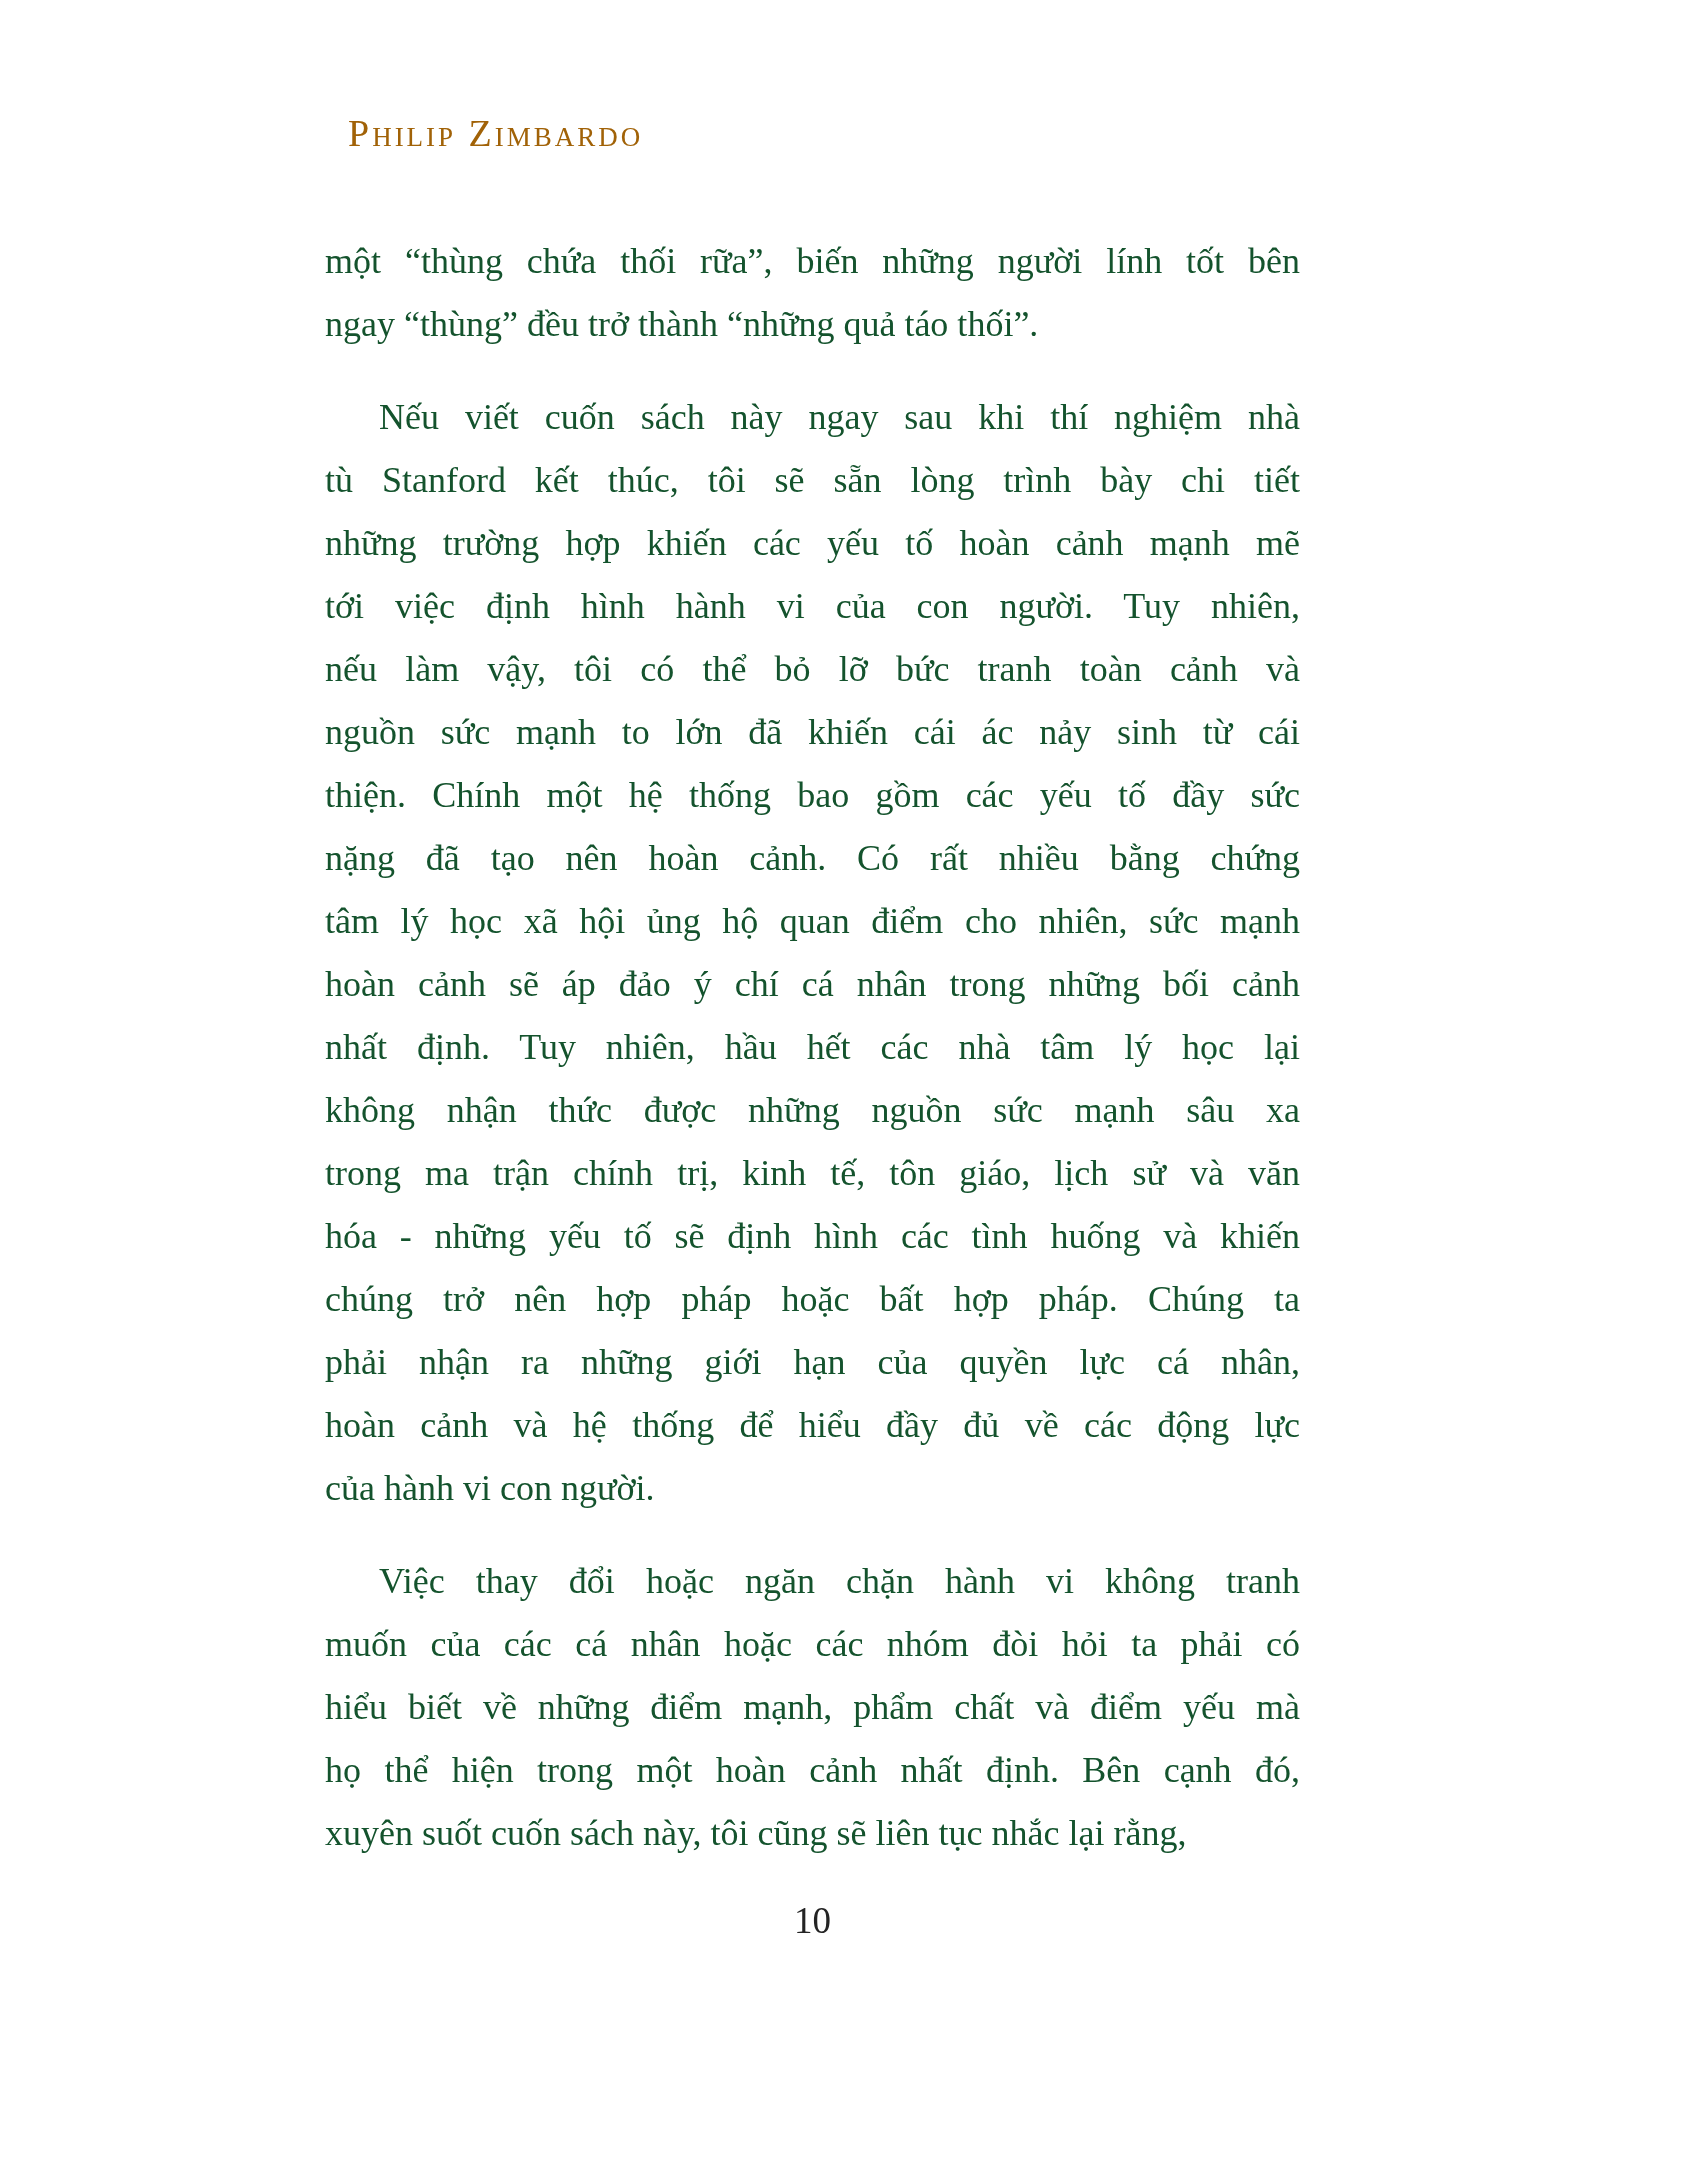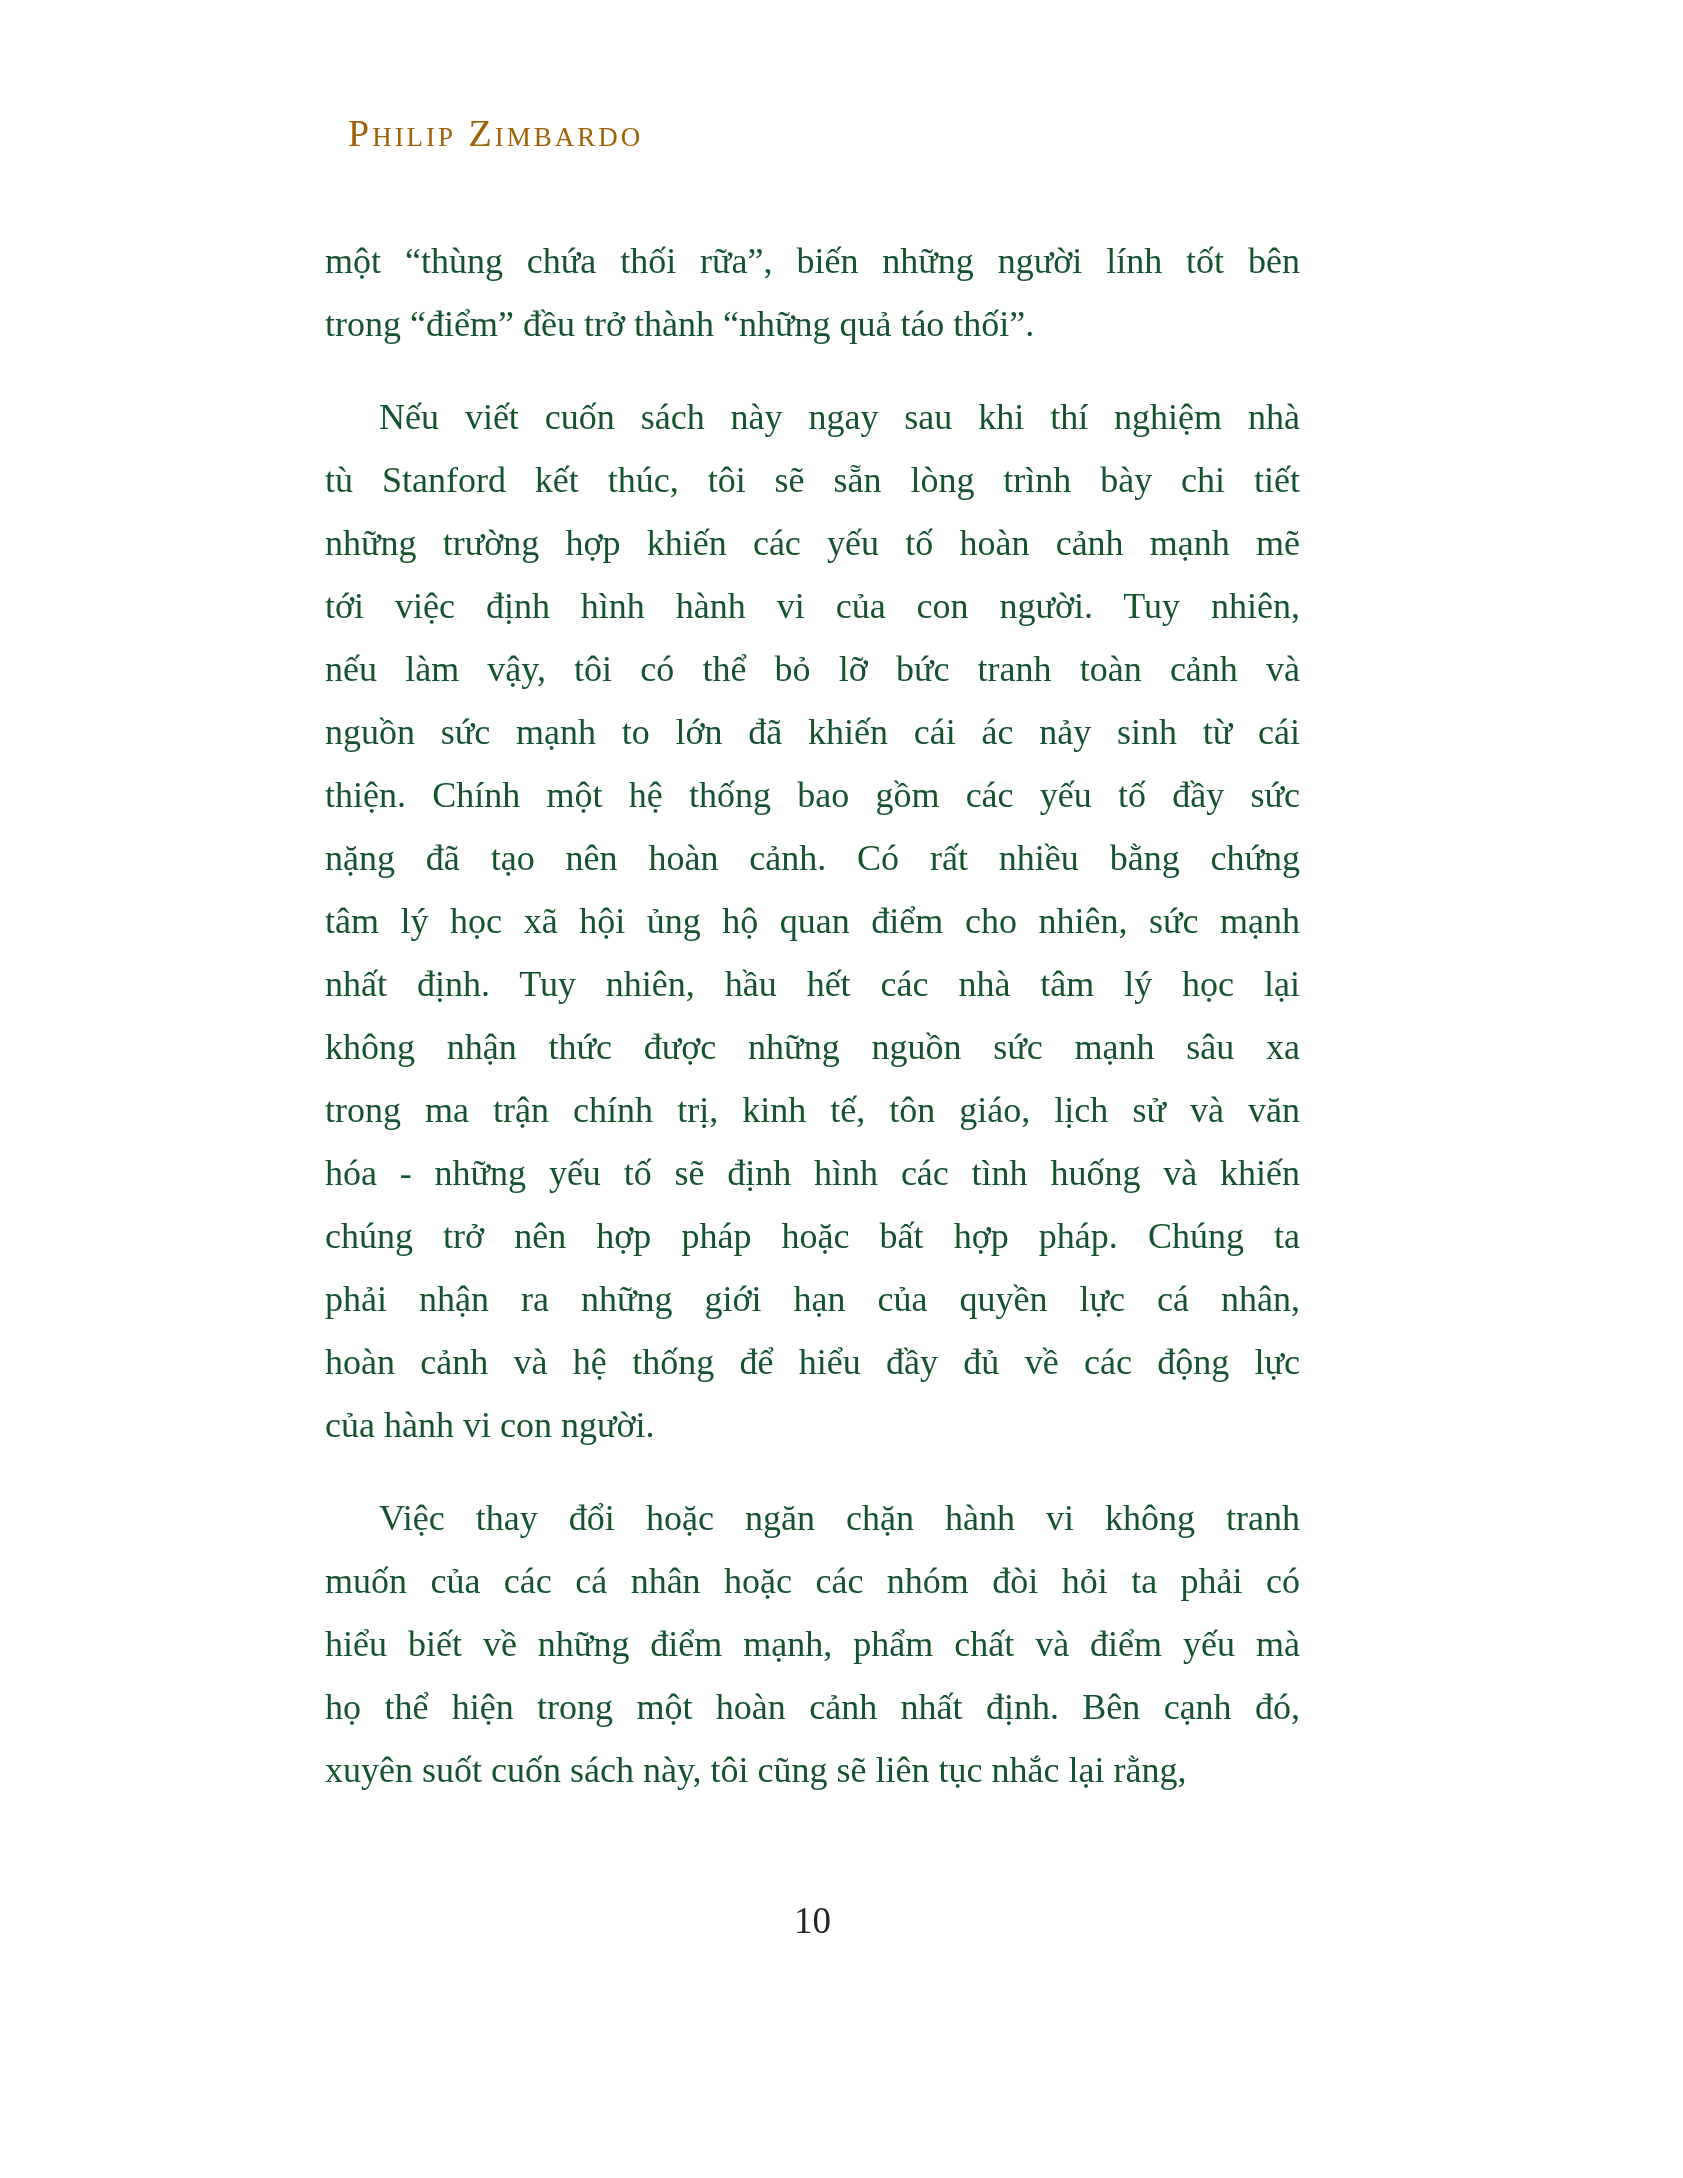--- a/index.html
+++ b/index.html
@@ -59,32 +59,33 @@
 </style>
 </head>
 <body>
 
 <div class="page">
   <div class="running-head">Philip Zimbardo</div>
 
   <div class="text-block">
       <div class="para">
         <div class="line">một “thùng chứa thối rữa”, biến những người lính tốt bên</div>
-        <div class="line last">trong “điểm” đều trở thành “những quả táo thối”.</div>
+        <div class="line last">ngay “thùng” đều trở thành “những quả táo thối”.</div>
       </div>
       <div class="para indent">
         <div class="line">Nếu viết cuốn sách này ngay sau khi thí nghiệm nhà</div>
         <div class="line">tù Stanford kết thúc, tôi sẽ sẵn lòng trình bày chi tiết</div>
         <div class="line">những trường hợp khiến các yếu tố hoàn cảnh mạnh mẽ</div>
         <div class="line">tới việc định hình hành vi của con người. Tuy nhiên,</div>
         <div class="line">nếu làm vậy, tôi có thể bỏ lỡ bức tranh toàn cảnh và</div>
         <div class="line">nguồn sức mạnh to lớn đã khiến cái ác nảy sinh từ cái</div>
         <div class="line">thiện. Chính một hệ thống bao gồm các yếu tố đầy sức</div>
         <div class="line">nặng đã tạo nên hoàn cảnh. Có rất nhiều bằng chứng</div>
         <div class="line">tâm lý học xã hội ủng hộ quan điểm cho nhiên, sức mạnh</div>
+        <div class="line">hoàn cảnh sẽ áp đảo ý chí cá nhân trong những bối cảnh</div>
         <div class="line">nhất định. Tuy nhiên, hầu hết các nhà tâm lý học lại</div>
         <div class="line">không nhận thức được những nguồn sức mạnh sâu xa</div>
         <div class="line">trong ma trận chính trị, kinh tế, tôn giáo, lịch sử và văn</div>
         <div class="line">hóa - những yếu tố sẽ định hình các tình huống và khiến</div>
         <div class="line">chúng trở nên hợp pháp hoặc bất hợp pháp. Chúng ta</div>
         <div class="line">phải nhận ra những giới hạn của quyền lực cá nhân,</div>
         <div class="line">hoàn cảnh và hệ thống để hiểu đầy đủ về các động lực</div>
         <div class="line last">của hành vi con người.</div>
       </div>
       <div class="para indent">

